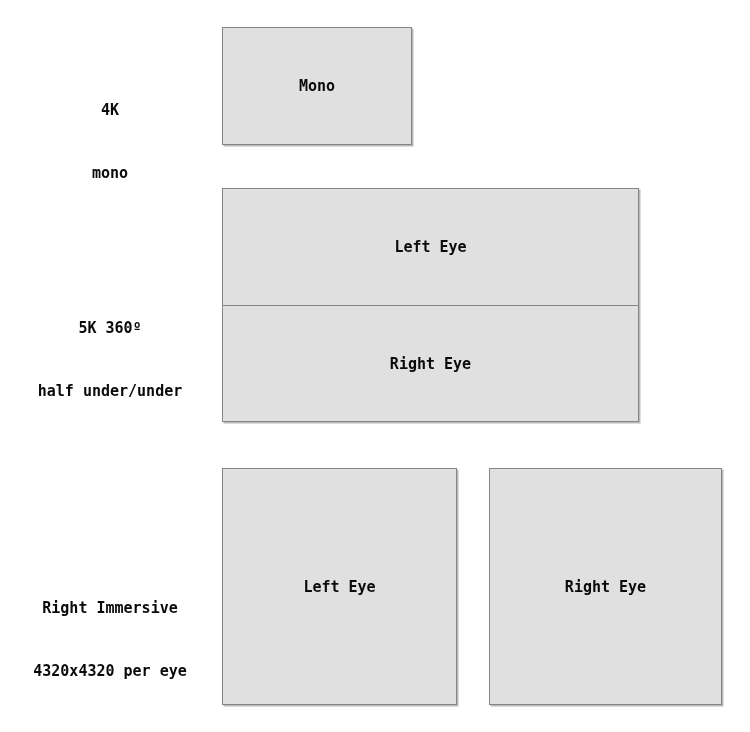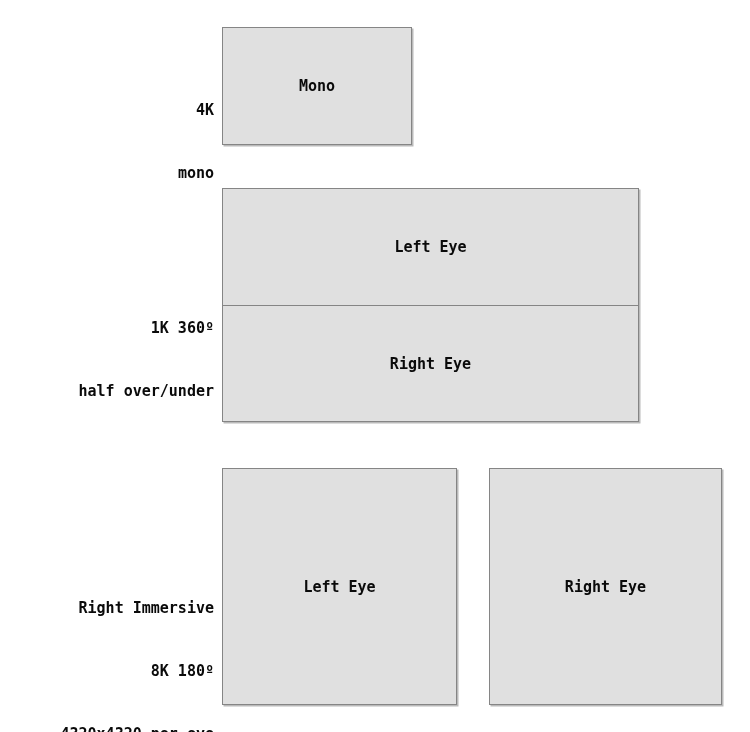--- a/index.html
+++ b/index.html
@@ -21,21 +21,21 @@
     position: absolute;
     left: 0;
     top: 0;
     width: 750px;
     height: 732px;
   }
 
   
   .row-label {
     position: absolute;
-    text-align: right;
+    text-align: center;
     font-size: 15px;
     line-height: 21px;
     font-weight: 700;
     color: #0a0a0a;
     white-space: pre;
     letter-spacing: 0px;
   }
   .row-label .lbl-line { display: block; }
 
   #label-row-1 { left: 6px; top: 58px;  width: 208px; }
@@ -123,36 +123,35 @@
   <div class="row-label" id="label-row-1">
     <span class="lbl-line">4K</span>
     <span class="lbl-line">mono</span>
   </div>
 
   <div class="frame" id="frame-mono">
     <span class="frame-label">Mono</span>
   </div>
 
   <div class="row-label" id="label-row-2">
-    <span class="lbl-line">1K 360º</span>
-    <span class="lbl-line">half over/under</span>
+    <span class="lbl-line">5K 360º</span>
+    <span class="lbl-line">half under/under</span>
   </div>
 
   <div class="frame" id="frame-over-under">
     <div class="ou-half" id="ou-half-left">
       <span class="frame-label">Left Eye</span>
     </div>
     <div class="ou-half" id="ou-half-right">
       <span class="frame-label">Right Eye</span>
     </div>
   </div>
 
   <div class="row-label" id="label-row-3">
     <span class="lbl-line">Right Immersive</span>
-    <span class="lbl-line">8K 180º</span>
     <span class="lbl-line">4320x4320 per eye</span>
   </div>
 
   <div class="frame" id="frame-sbs-left">
     <span class="frame-label">Left Eye</span>
   </div>
 
   <div class="frame" id="frame-sbs-right">
     <span class="frame-label">Right Eye</span>
   </div>

